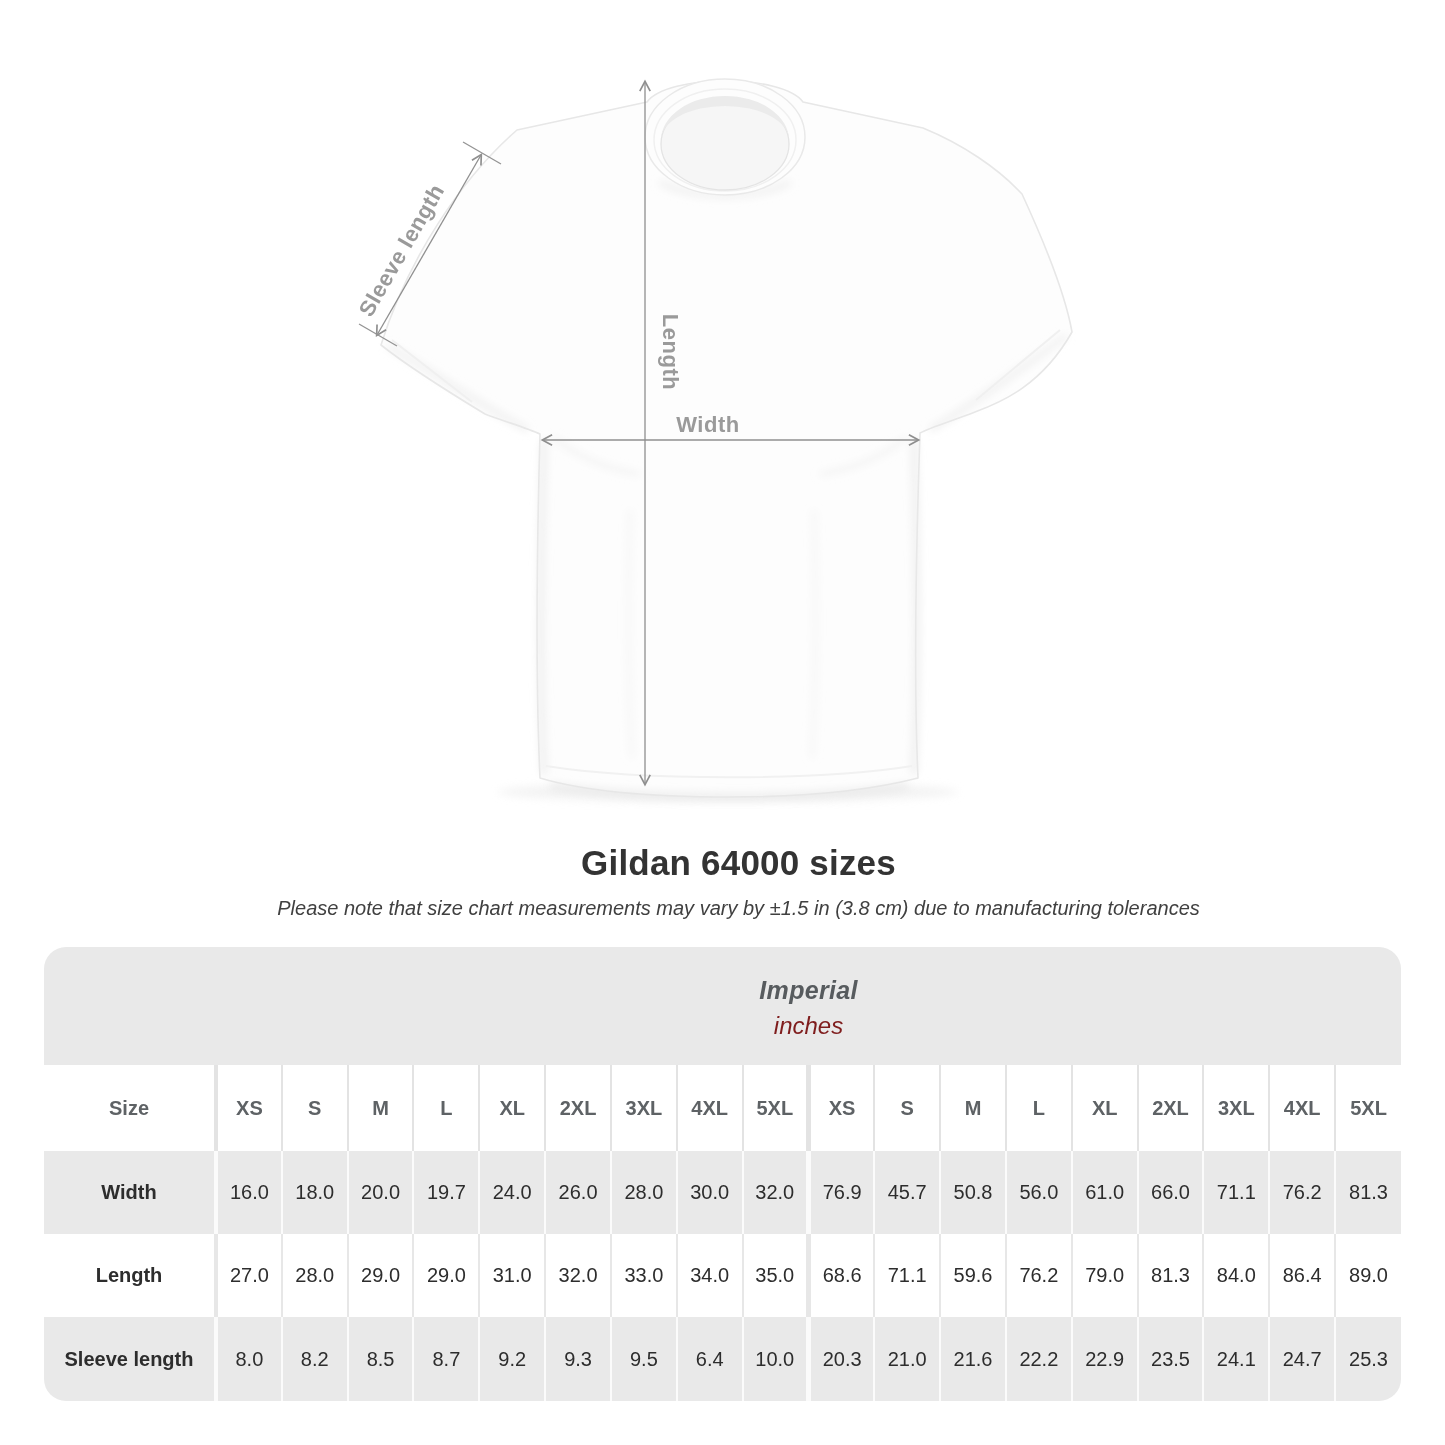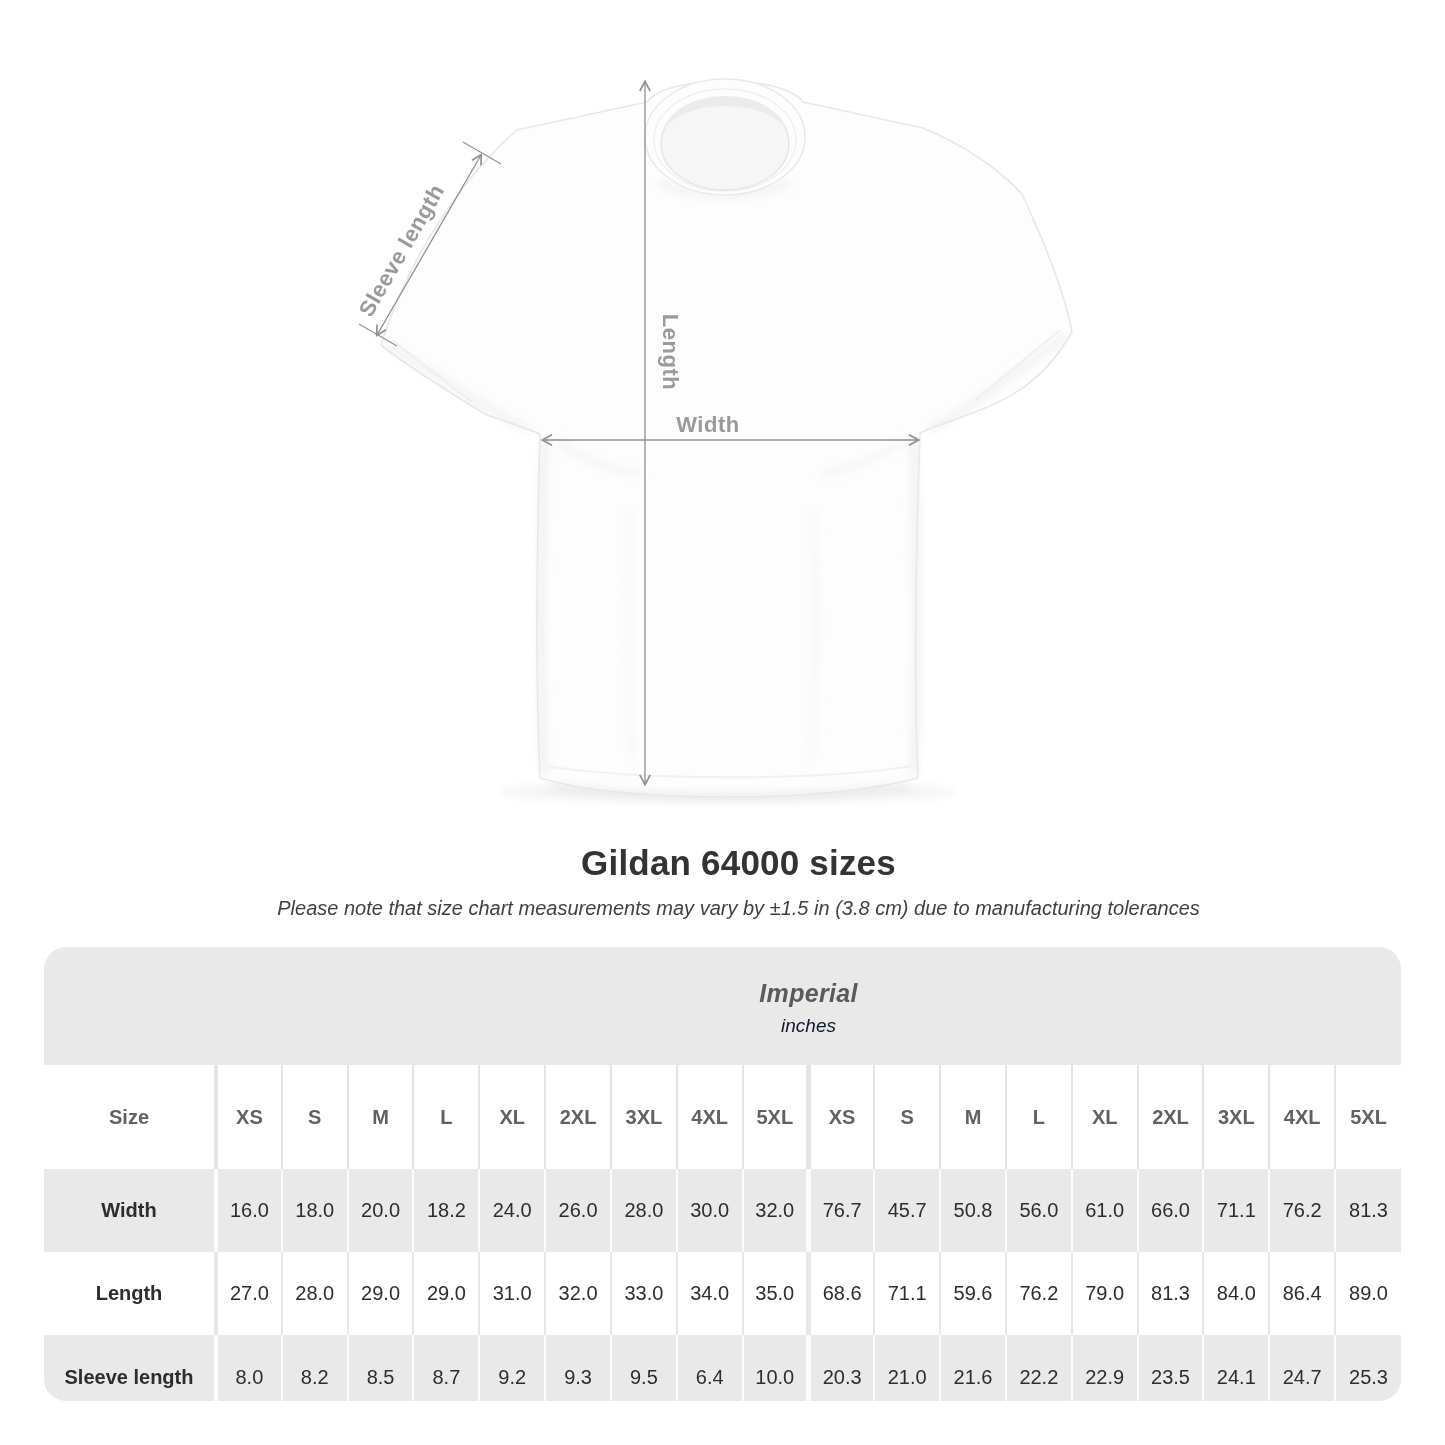--- a/index.html
+++ b/index.html
@@ -19,28 +19,28 @@
   .disclaimer{margin-top:14px;font-size:20px;font-style:italic;color:#404040;}
   
   .table-wrap{
     position:absolute;left:44px;top:947px;width:1357px;height:454px;
     border-radius:22px;overflow:hidden;background:#ffffff;
   }
   .unit-band{height:118px;background:#e9e9e9;display:flex;}
   .unit-spacer{width:172px;flex:0 0 172px;}
   .unit-group{flex:1;display:flex;flex-direction:column;align-items:center;justify-content:center;gap:7px;padding-top:4px;}
   .unit-label{font-size:25px;font-weight:bold;font-style:italic;color:#575b5e;letter-spacing:.3px;}
-  .unit-sub{font-size:19px;font-style:italic;color:#0f172a;}
+  .unit-sub{font-size:24px;font-style:italic;color:#7f1d1d;}
   table.sizes{width:1357px;border-collapse:collapse;table-layout:fixed;}
   table.sizes td{
     text-align:center;vertical-align:middle;padding:0;
     font-size:20px;color:#2d2d2d;box-sizing:border-box;
   }
   col.c-label{width:172px;}
-  tr.r-sizes{height:104px;}
+  tr.r-sizes{height:86px;}
   tr.r-data{height:83px;}
   tr.r-last{height:84px;}
   td.lbl{font-weight:bold;color:#5e6265;}
   table.sizes td{border-left:2px solid transparent;}
   table.sizes td.first{border-left:none;}
   table.sizes td.sep-big{border-left-width:4px;}
   table.sizes td.sep-met{border-left-width:5px;}
   tr.r-sizes td{background:#ffffff;border-left-color:#e3e3e3;font-weight:bold;color:#5e6265;}
   tr.r-gray td{background:#e9e9e9;border-left-color:#fbfbfb;}
   tr.r-white td{background:#ffffff;border-left-color:#e7e7e7;}
@@ -174,27 +174,27 @@
         <td>3XL</td>
         <td>4XL</td>
         <td>5XL</td>
       </tr>
 
       <tr class="r-data r-gray">
         <td class="first lbl">Width</td>
         <td class="sep-big">16.0</td>
         <td>18.0</td>
         <td>20.0</td>
-        <td>18.2</td>
+        <td>19.7</td>
         <td>24.0</td>
         <td>26.0</td>
         <td>28.0</td>
         <td>30.0</td>
         <td>32.0</td>
-        <td class="sep-met">76.7</td>
+        <td class="sep-met">76.9</td>
         <td>45.7</td>
         <td>50.8</td>
         <td>56.0</td>
         <td>61.0</td>
         <td>66.0</td>
         <td>71.1</td>
         <td>76.2</td>
         <td>81.3</td>
       </tr>
 

